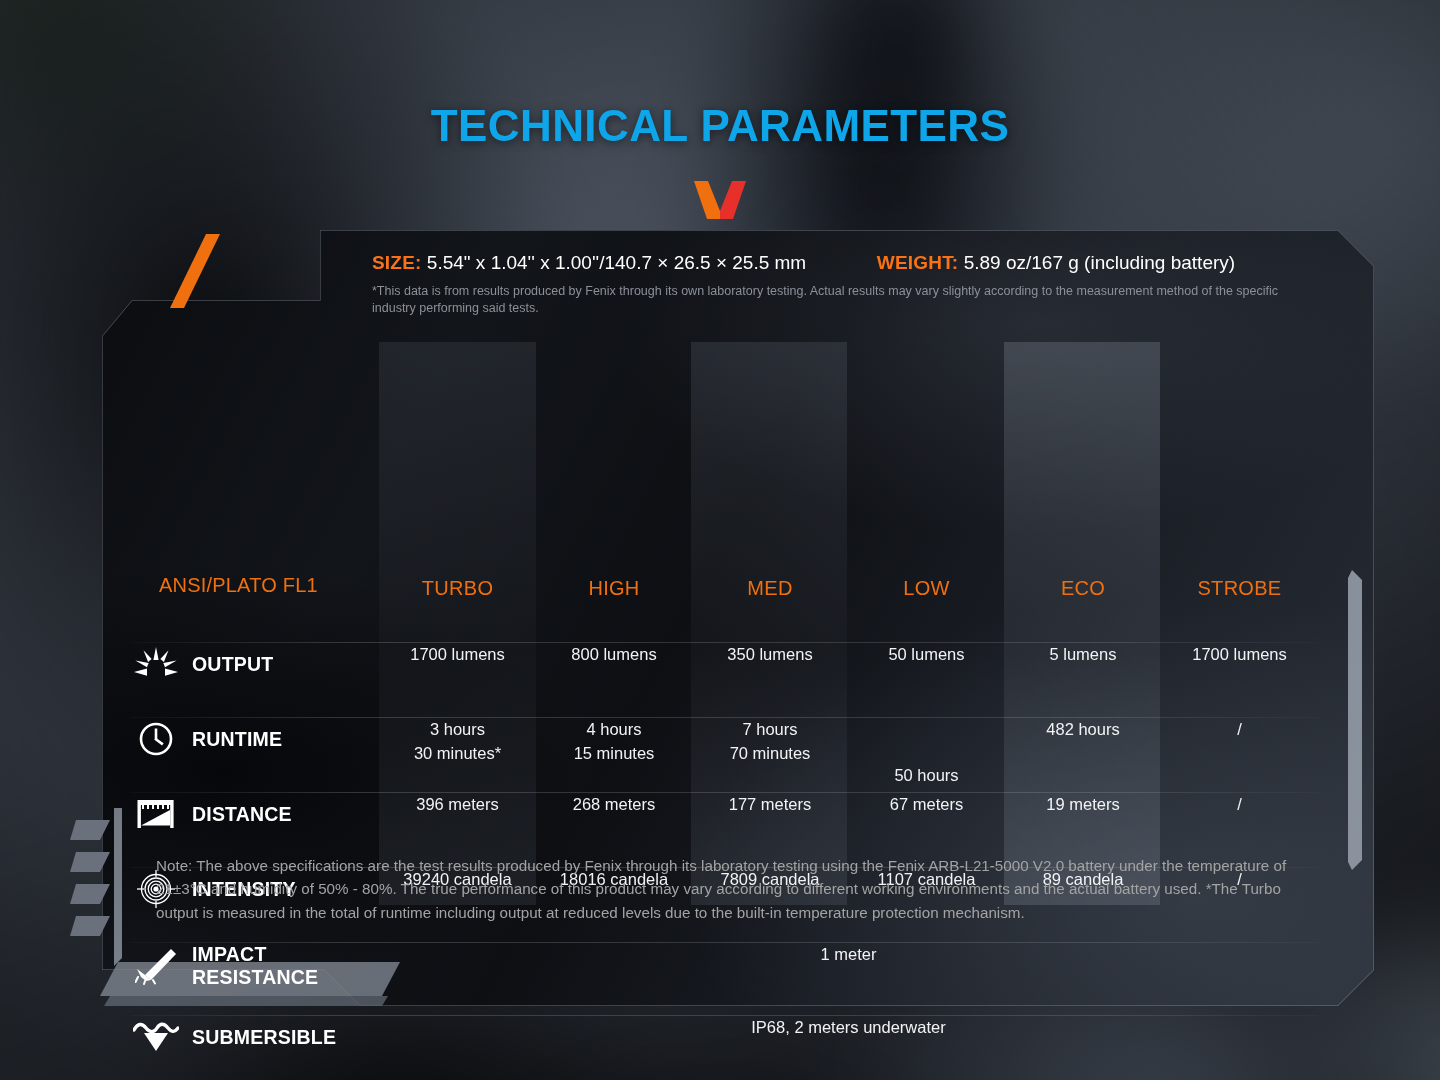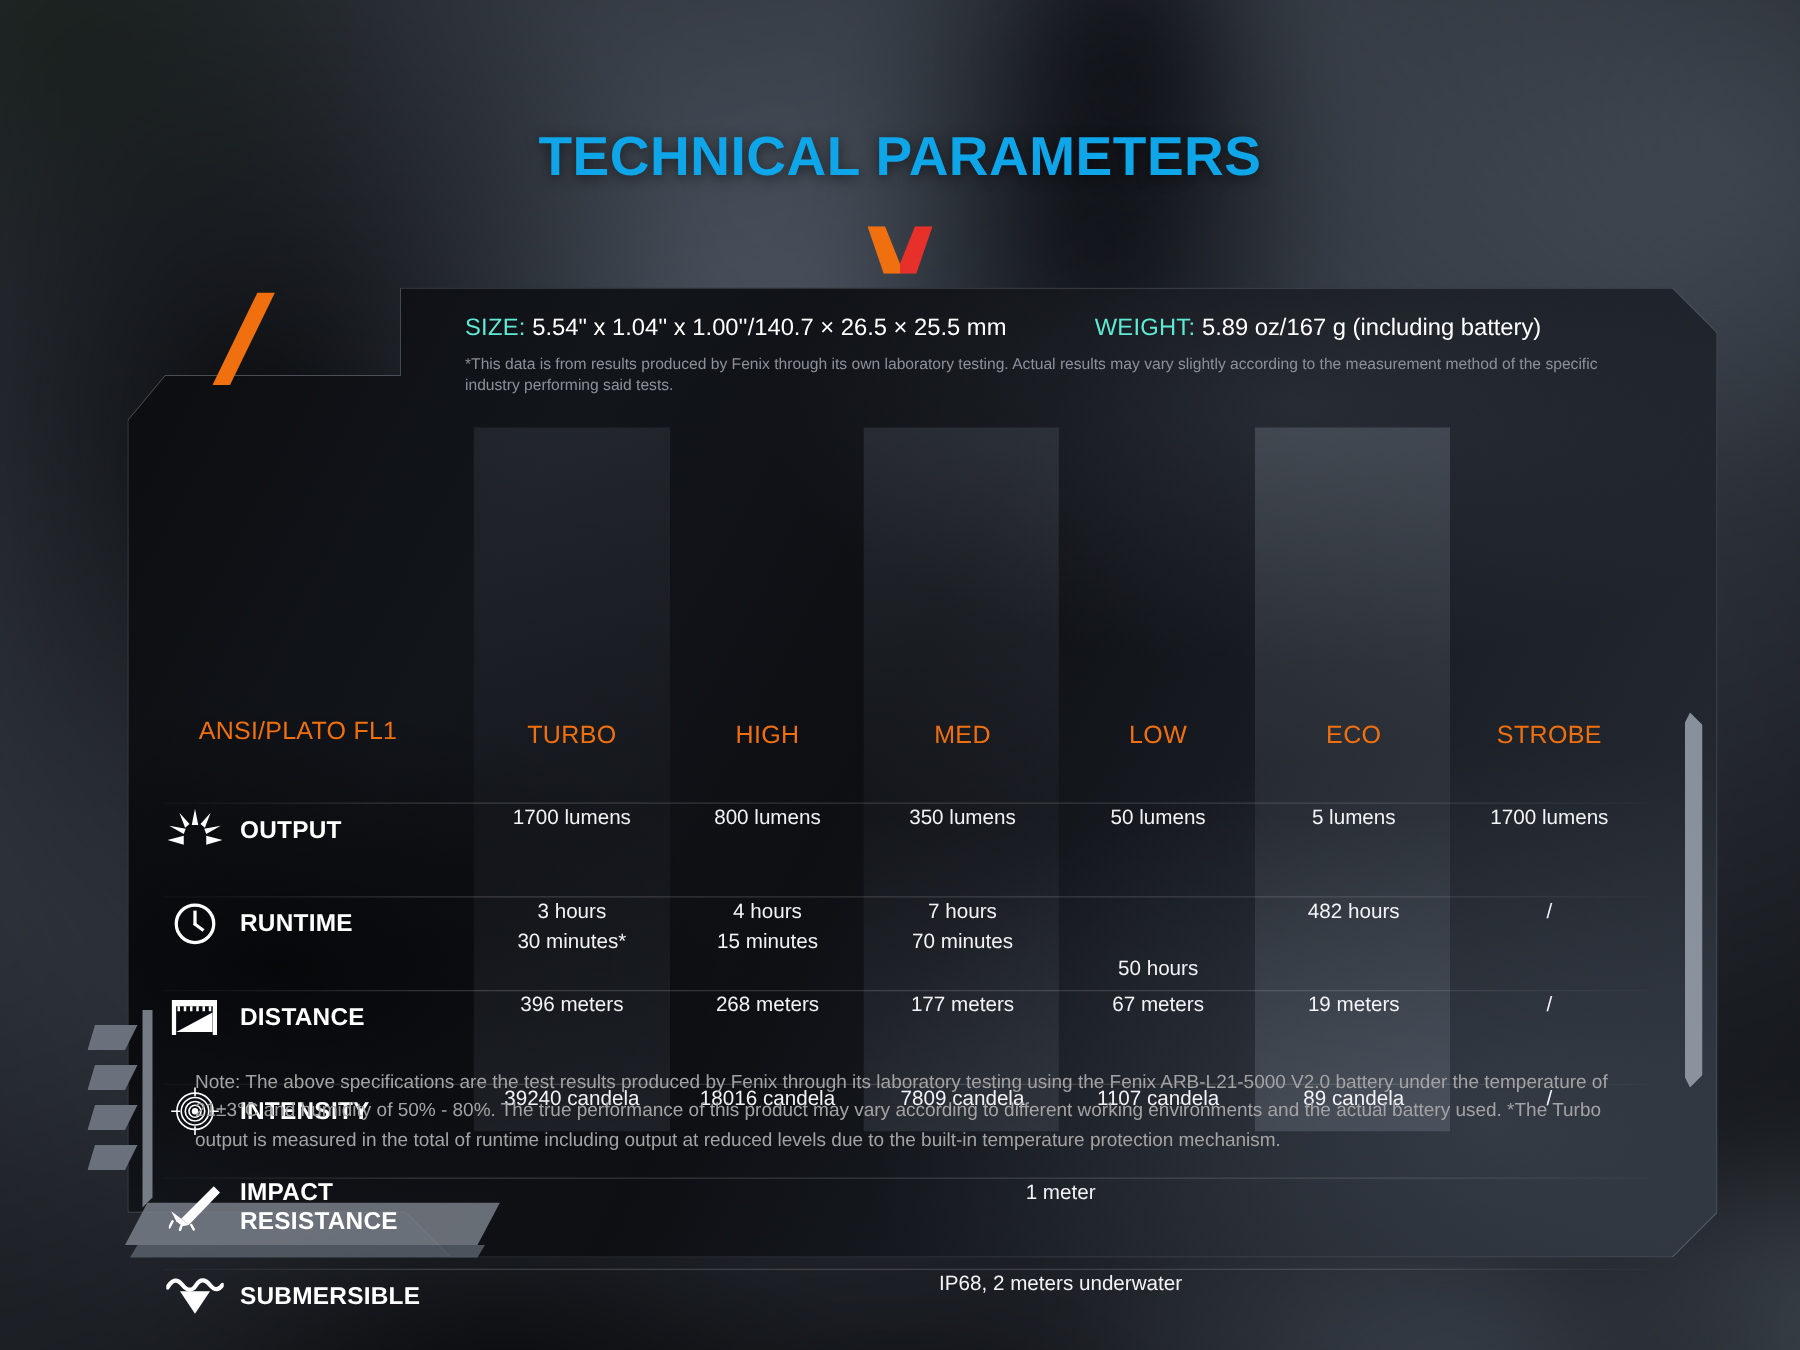--- a/index.html
+++ b/index.html
@@ -79,21 +79,21 @@
   #hatch{position:absolute;left:70px;top:808px;width:84px;height:172px;}
   
   #rightbar{position:absolute;left:1348px;top:570px;width:14px;height:300px;}
   
   #bracket{position:absolute;left:100px;top:962px;width:300px;height:50px;}
 
   
   #specstrip{position:absolute;left:66px;top:230px;width:1308px;height:108px;
              padding:22px 0 0 306px;}
   .sizeline{font-size:19px;color:#fff;white-space:nowrap;}
-  .sizeline .lbl{color:#5eead4;font-weight:normal;letter-spacing:.2px;}
+  .sizeline .lbl{color:#f97316;font-weight:bold;letter-spacing:.2px;}
   .sizeline .val{font-weight:normal;}
   .sizeline .gap{display:inline-block;width:60px;}
   #disclaimer{
     margin-top:9px;font-size:12.5px;line-height:1.32;color:#8c9099;max-width:952px;
   }
 
   
   #table{position:absolute;left:66px;top:230px;width:1308px;height:776px;}
   .col-band{position:absolute;top:112px;height:563px;pointer-events:none;}
 

